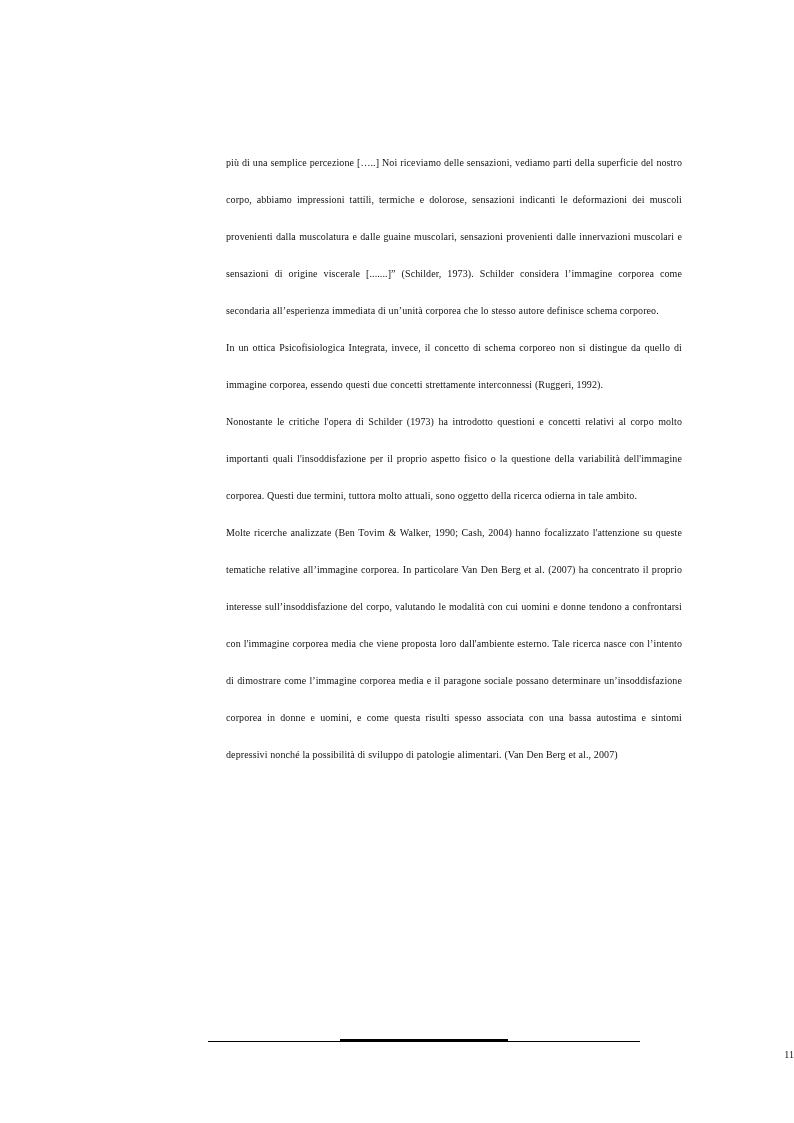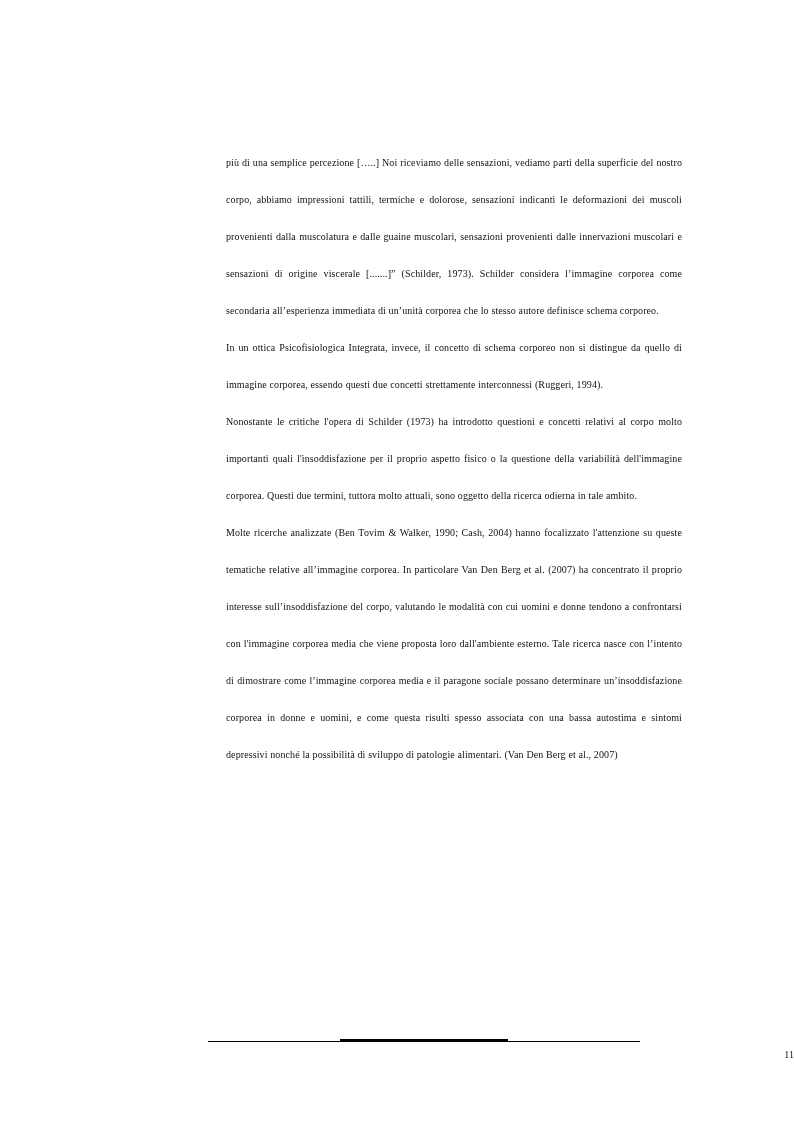--- a/index.html
+++ b/index.html
@@ -79,21 +79,21 @@
     font-family: "Liberation Serif", "DejaVu Serif", serif;
   }
 </style>
 </head>
 <body>
 
 <div class="page">
 
   <div class="text-column">
     <p class="para">più di una semplice percezione […..] Noi riceviamo delle sensazioni, vediamo parti della superficie del nostro corpo, abbiamo impressioni tattili, termiche e dolorose, sensazioni indicanti le deformazioni dei muscoli provenienti dalla muscolatura e dalle guaine muscolari, sensazioni provenienti dalle innervazioni muscolari e sensazioni di origine viscerale [.......]” (Schilder, 1973). Schilder considera l’immagine corporea come secondaria all’esperienza immediata di un’unità corporea che lo stesso autore definisce schema corporeo.</p>
-    <p class="para">In un ottica Psicofisiologica Integrata, invece, il concetto di schema corporeo non si distingue da quello di immagine corporea, essendo questi due concetti strettamente interconnessi (Ruggeri, 1994).</p>
+    <p class="para">In un ottica Psicofisiologica Integrata, invece, il concetto di schema corporeo non si distingue da quello di immagine corporea, essendo questi due concetti strettamente interconnessi (Ruggeri, 1992).</p>
     <p class="para">Nonostante le critiche l'opera di Schilder (1973) ha introdotto questioni e concetti relativi al corpo molto importanti quali l'insoddisfazione per il proprio aspetto fisico o la questione della variabilità dell'immagine corporea. Questi due termini, tuttora molto attuali, sono oggetto della ricerca odierna in tale ambito.</p>
     <p class="para">Molte ricerche analizzate (Ben Tovim &amp; Walker, 1990; Cash, 2004) hanno focalizzato l'attenzione su queste tematiche relative all’immagine corporea. In particolare Van Den Berg et al. (2007) ha concentrato il proprio interesse sull’insoddisfazione del corpo, valutando le modalità con cui uomini e donne tendono a confrontarsi con l'immagine corporea media che viene proposta loro dall'ambiente esterno. Tale ricerca nasce con l’intento di dimostrare come l’immagine corporea media e il paragone sociale possano determinare un’insoddisfazione corporea in donne e uomini, e come questa risulti spesso associata con una bassa autostima e sintomi depressivi nonché la possibilità di sviluppo di patologie alimentari. (Van Den Berg et al., 2007)</p>
 
   </div>
 
   <div class="footer">
     <div class="rule-thin"></div>
     <div class="rule-thick"></div>
     <div class="page-number">11</div>
   </div>

